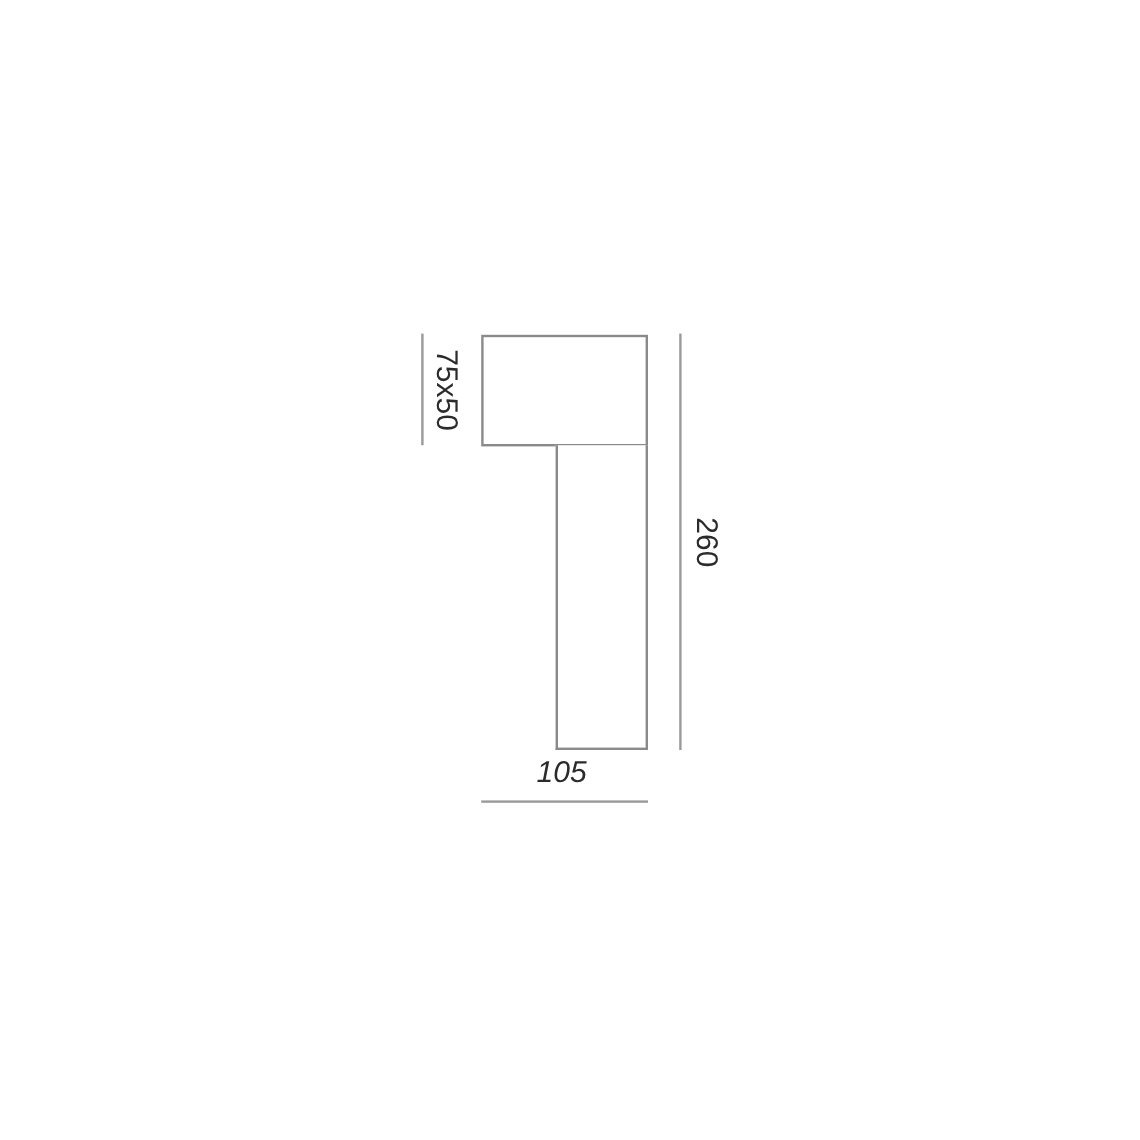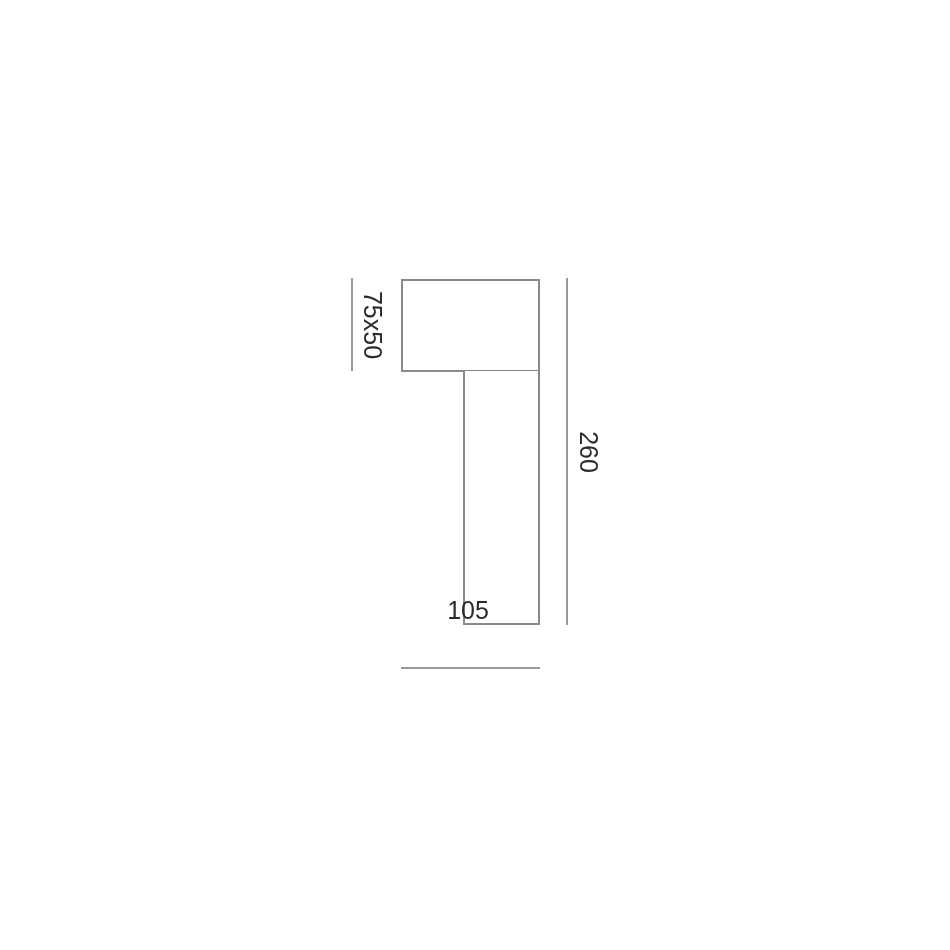--- a/index.html
+++ b/index.html
@@ -64,21 +64,21 @@
     font-size:25px;
     line-height:1;
     white-space:nowrap;
     transform:translate(-50%,-50%);
   }
   .dim-label.rotated{
     transform:translate(-50%,-50%) rotate(90deg);
   }
   .dim-label-head{ left:372px; top:325px; }
   .dim-label-height{ left:588px; top:452px; }
-  .dim-label-width{ left:468px; top:610px; }
+  .dim-label-width{ left:468px; top:644px;font-style:italic; }
 </style>
 </head>
 <body>
 
 <div class="canvas">
 
   <div class="head-rect"></div>
 
   <div class="stem-rect"></div>
 

